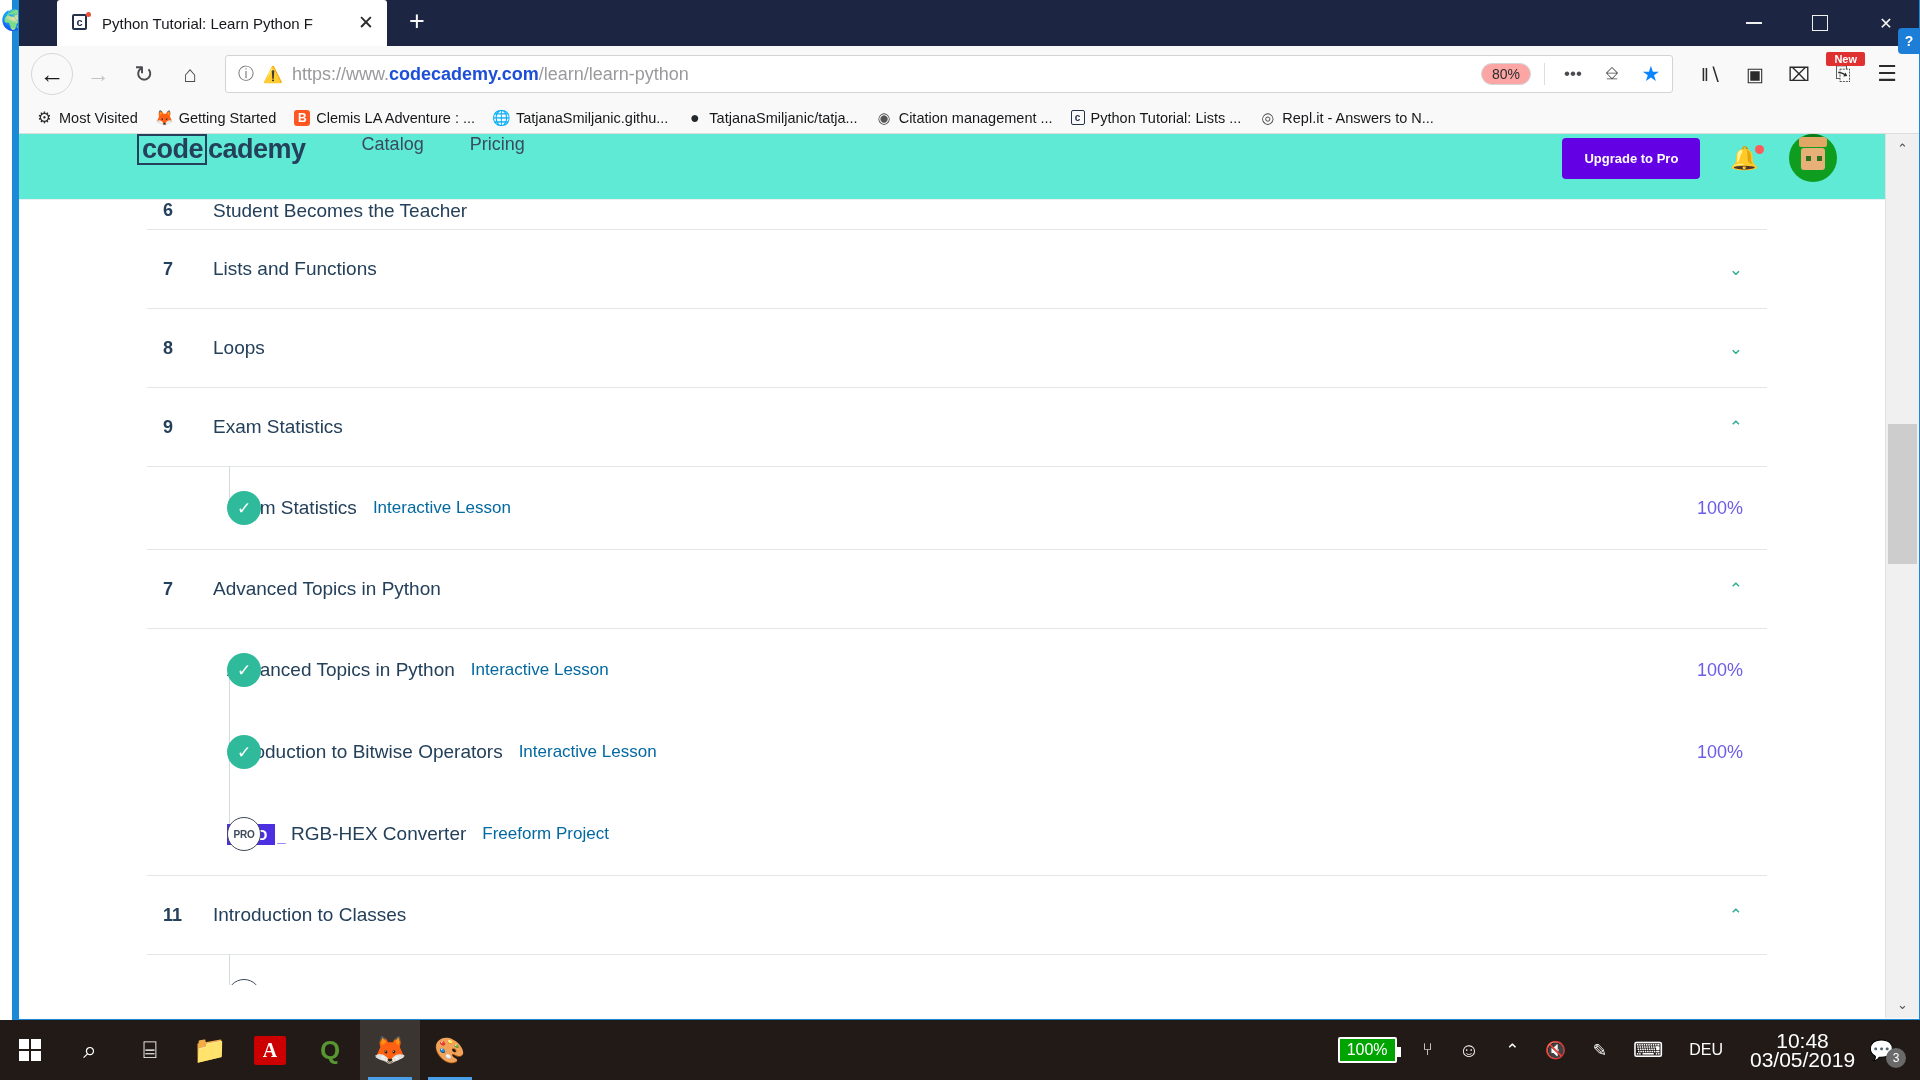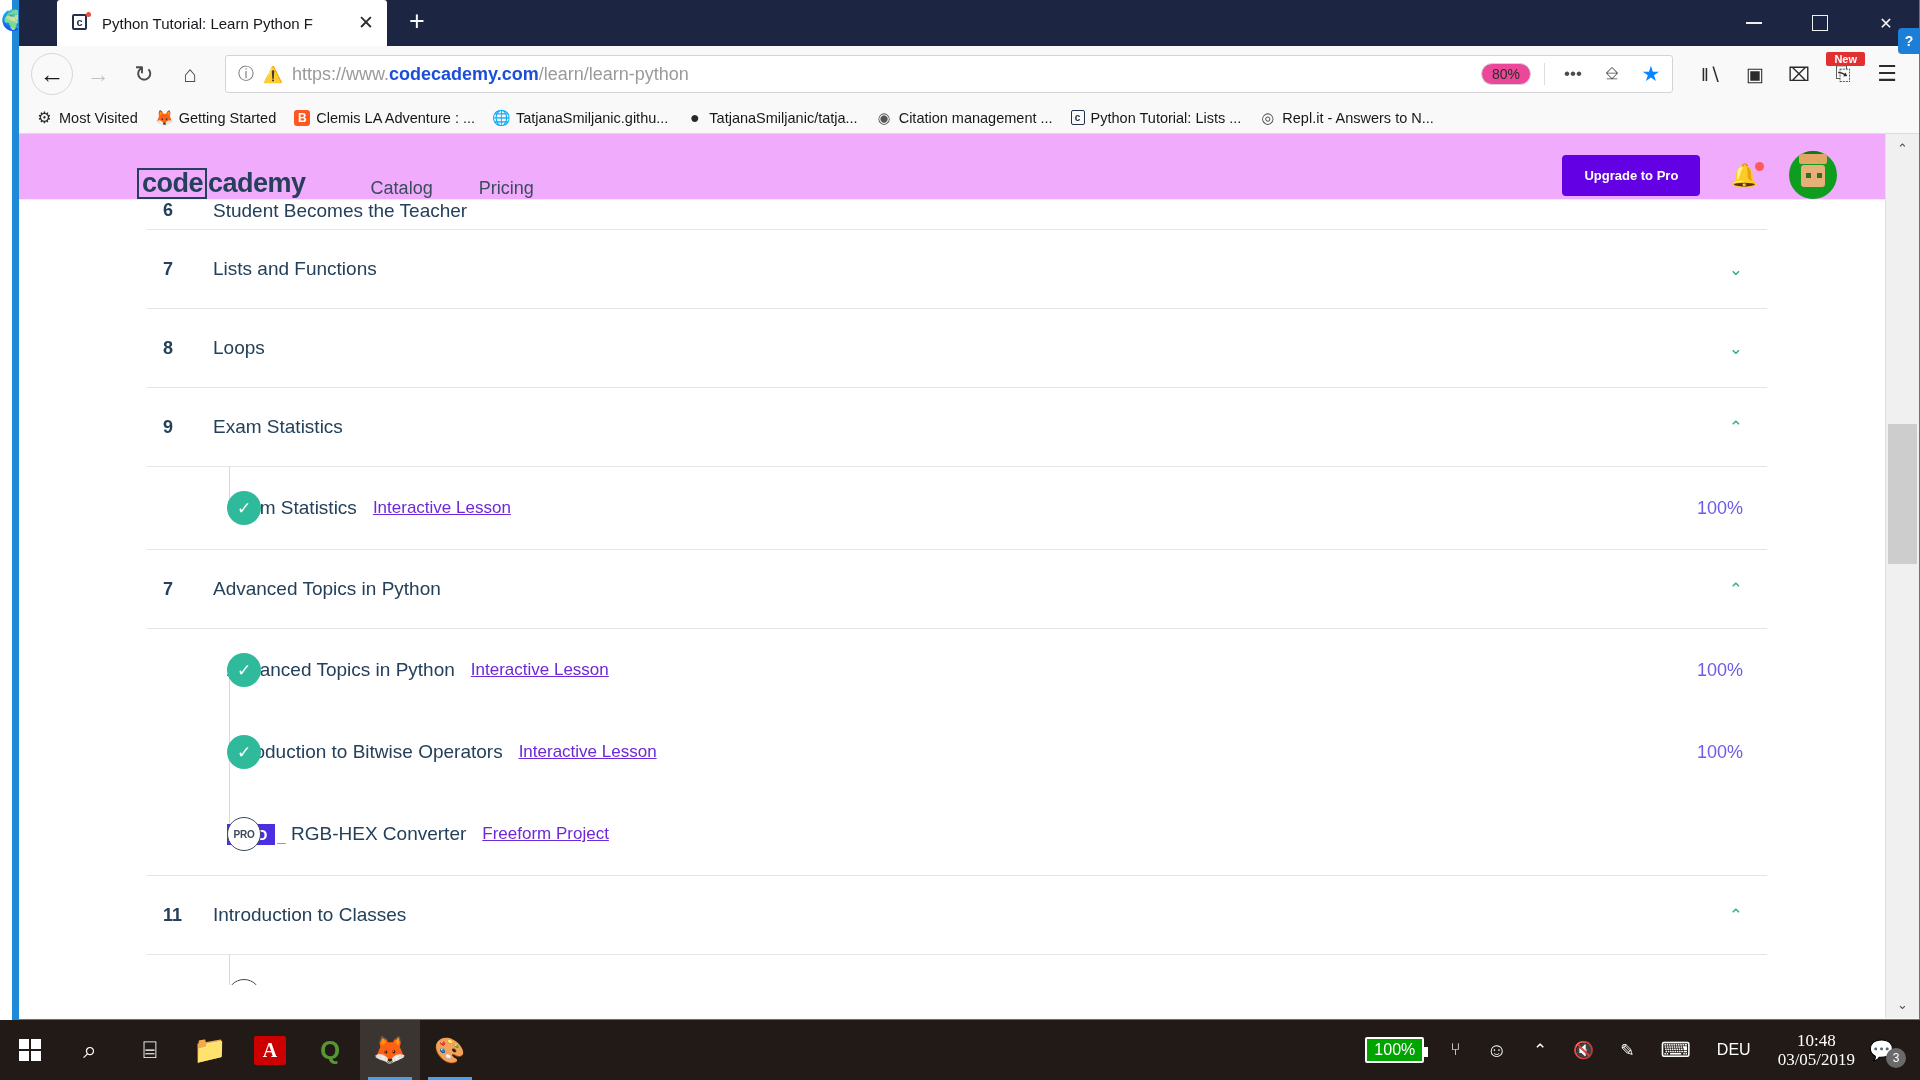--- a/index.html
+++ b/index.html
@@ -91,21 +91,21 @@
     display: flex; align-items: center; padding: 0 6px 0 12px; gap: 9px;
   }
   .url-ident { font-size: 16px; color: #737373; }
   .url-lock { font-size: 16px; }
   .url-text {
     flex: 1 1 auto; font-size: 18px; color: #9a9a9d; white-space: nowrap; overflow: hidden;
   }
   .url-text b { color: #1d4ed8; font-weight: 700; }
   .zoom-pill {
     font-size: 14px; color: #2b2b2b; border: 1px solid #d4d4d6; border-radius: 11px;
-    padding: 2px 10px; background: #ec4899;
+    padding: 2px 10px; background: #fca5a5;
   }
   .url-sep { width: 1px; height: 22px; background: #dedede; margin: 0 4px; }
   .url-icon { width: 30px; text-align: center; font-size: 17px; color: #4c4c50; }
   .url-icon.star { color: #0a84ff; font-size: 21px; }
   .toolbar-right { display: flex; align-items: center; gap: 4px; }
   .tbicon {
     width: 40px; height: 40px; display: flex; align-items: center; justify-content: center;
     color: #2b2b2b; font-size: 19px; position: relative;
   }
   .badge-new {
@@ -129,22 +129,22 @@
   .bm-ico.gh { color: #24292e; font-size: 16px; }
   .bm-ico.cite { color: #555; font-size: 15px; }
   .bm-ico.cc { border: 1.5px solid #23314a; border-radius: 2px; font-size: 10px; font-weight: bold; color: #23314a; width: 14px; height: 15px; line-height: 12px; }
   .bm-ico.repl { color: #4a4a4a; font-size: 15px; }
 
   
   .viewport { position: relative; height: 884px; background: #fff; display: flex; }
   .page { flex: 1 1 auto; overflow: hidden; position: relative; background: #fff; }
 
   .cc-header {
-    height: 66px; background: #f0abfc; border-bottom: 1px solid #eceff1;
-    display: flex; align-items: flex-end; padding: 0 48px 0 118px; gap: 9px;
+    height: 66px; background: #5eead4; border-bottom: 1px solid #eceff1;
+    display: flex; align-items: flex-start; padding: 0 48px 0 118px; gap: 0;
   }
   .cc-logo { display: flex; align-items: baseline; font-size: 27px; font-weight: bold; color: #24405a; letter-spacing: -0.5px; }
   .cc-logo .boxed { border: 2px solid #24405a; padding: 0px 2px 1px 3px; line-height: 26px; }
   .cc-logo .rest { line-height: 26px; padding-left: 1px; }
   .cc-nav { display: flex; gap: 46px; margin-left: 56px; font-size: 18px; color: #3a4b5c; }
   .cc-right { margin-left: auto; display: flex; align-items: center; gap: 30px; }
   .btn-pro {
     background: #6400e4; color: #fff; font-weight: bold; font-size: 13px;
     padding: 13px 22px; border-radius: 4px; border: none;
   }
@@ -189,21 +189,21 @@
     background: #fff; border: 1.5px solid #3c4a5a; color: #3c4a5a;
     font-size: 10px; font-weight: bold; letter-spacing: -0.3px;
   }
   .lesson-main { display: flex; align-items: center; gap: 16px; padding-left: 10px; }
   .pro-tag {
     background: #4b2fe0; color: #fff; font-size: 15px; font-weight: bold;
     padding: 2px 7px; position: relative; letter-spacing: 0.5px;
   }
   .pro-tag .caret { position: absolute; right: -11px; bottom: 0px; color: #4b2fe0; font-weight: bold; }
   .lesson-title { font-size: 19px; color: #24405a; }
-  .lesson-type { font-size: 17px; color: #6d28d9; text-decoration: underline; }
+  .lesson-type { font-size: 17px; color: #0369a1; }
   .lesson-pct { margin-left: auto; padding-right: 24px; font-size: 18px; color: #6c5ce7; }
 
   
   .pagescroll { width: 34px; background: #f0f0f0; border-left: 1px solid #e0e0e0; position: relative; }
   .ps-arrow { height: 28px; display: flex; align-items: center; justify-content: center; color: #505050; font-size: 13px; }
   .ps-arrow.bottom { position: absolute; bottom: 0; left: 0; right: 0; }
   .ps-thumb { position: absolute; left: 2px; right: 2px; top: 290px; height: 140px; background: #cdcdcd; border-radius: 1px; }
 
   
   #taskbar {
@@ -223,21 +223,21 @@
   .winlogo i { background: #fff; display: block; }
   .tb-right { margin-left: auto; display: flex; align-items: center; gap: 0; padding-right: 8px; }
   .tr-item { padding: 0 13px; font-size: 17px; display: flex; align-items: center; }
   .battery {
     background: #00a400; color: #fff; font-size: 16px; padding: 2px 7px;
     border: 2px solid #fff; border-radius: 2px; position: relative;
   }
   .battery::after {
     content: ""; position: absolute; right: -6px; top: 8px; width: 4px; height: 10px; background: #fff;
   }
-  .clock { text-align: center; font-size: 17px; line-height: 19px; padding: 0 14px; font-family: Liberation Serif, serif; }
+  .clock { text-align: center; font-size: 21px; line-height: 19px; padding: 0 14px; }
   .notif { position: relative; font-size: 20px; padding-right: 18px; }
   .notif .cnt {
     position: absolute; right: 6px; bottom: -6px; background: #6a6a6a; color: #fff;
     width: 20px; height: 20px; border-radius: 50%; font-size: 12px;
     display: flex; align-items: center; justify-content: center;
   }
   .help-bubble {
     position: absolute; right: 0; top: 28px; width: 22px; height: 26px;
     background: #1c7ed6; color: #fff; font-size: 14px; font-weight: bold;
     border-radius: 4px 0 0 4px; display: flex; align-items: center; justify-content: center;

